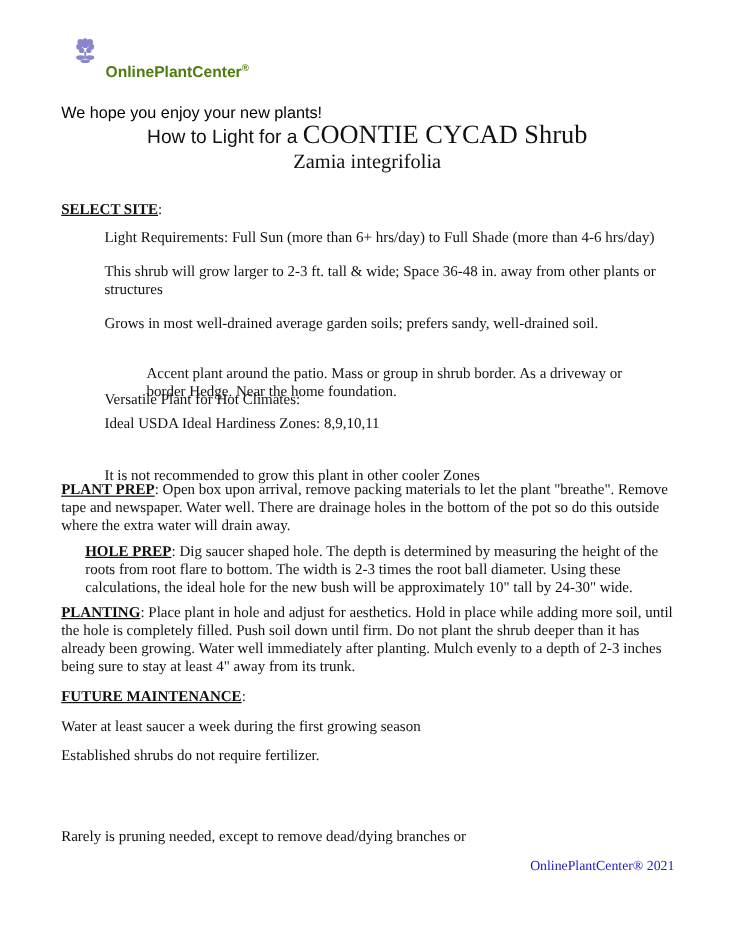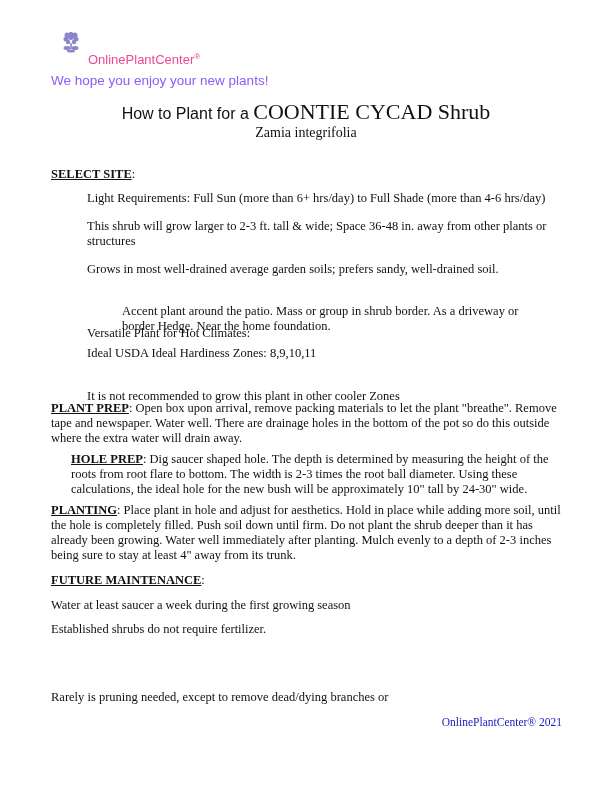--- a/index.html
+++ b/index.html
@@ -1,25 +1,25 @@
 <!DOCTYPE html>
 <html><head>
 <meta charset="utf-8">
 <style>
   html, body { margin: 0; padding: 0; background: #ffffff; }
   body { width: 612px; height: 792px; position: relative; overflow: hidden; color: #111; }
   .sans { font-family: "Liberation Sans", "DejaVu Sans", sans-serif; }
   .abs { position: absolute; white-space: nowrap; }
   .logo-icon { position: absolute; left: 61px; top: 31px; width: 20px; height: 22px; }
-  .brand { left: 88px; top: 52px; font-size: 13px; color: #ec4899; }
+  .brand { left: 88px; top: 52px; font-size: 13px; color: #4d7c0f; font-weight: bold; }
   .brand sup { font-size: 8px; }
-  .tagline { left: 51px; top: 73px; font-size: 13.5px; color: #8b5cf6; }
+  .tagline { left: 51px; top: 86px; font-size: 13.5px; color: #000000; }
   .title { left: 0; width: 612px; text-align: center; top: 99px; font-size: 16px; white-space: nowrap; }
   .title .big { font-family: "Liberation Serif", serif; font-size: 22px; }
-  .subtitle { left: 0; width: 612px; text-align: center; top: 125px; font-size: 14px; font-family: "Liberation Serif", serif; }
+  .subtitle { left: 0; width: 612px; text-align: center; top: 125px; font-size: 17px; font-family: "Liberation Serif", serif; }
   .body-text { font-family: "Liberation Serif", serif; font-size: 12.5px; line-height: 15px; }
   .heading { font-weight: bold; text-decoration: underline; }
   .para { position: absolute; white-space: normal; }
   .footer { right: 50px; top: 716px; font-size: 11.5px; color: #1a1ab8; font-family: "Liberation Serif", serif; }
 </style>
 </head>
 <body>
 
 <svg class="logo-icon" viewBox="0 0 20 22">
   <g fill="#8a86cc">
@@ -36,21 +36,21 @@
     <ellipse cx="14" cy="17" rx="3.5" ry="2"></ellipse>
     <ellipse cx="10" cy="20" rx="4" ry="1.5"></ellipse>
   </g>
 </svg>
 <div class="abs sans brand">
   <span>OnlinePlantCenter</span><sup>®</sup>
 </div>
 <div class="abs sans tagline">We hope you enjoy your new plants!</div>
 
 <div class="abs sans title">
-  <span>How to Plant for a </span><span class="big">COONTIE CYCAD Shrub</span>
+  <span>How to Light for a </span><span class="big">COONTIE CYCAD Shrub</span>
 </div>
 <div class="abs subtitle">Zamia integrifolia</div>
 
 <div class="abs body-text" style="left:51px; top:167px;">
   <span class="heading">SELECT SITE</span><span>:</span>
 </div>
 
 <div class="para body-text" style="left:87px; top:191px; width:510px;">Light Requirements: Full Sun (more than 6+ hrs/day) to Full Shade (more than 4-6 hrs/day)</div>
 <div class="para body-text" style="left:87px; top:219px; width:490px;">This shrub will grow larger to 2-3 ft. tall &amp; wide; Space 36-48 in. away from other plants or structures</div>
 <div class="para body-text" style="left:87px; top:262px; width:500px;">Grows in most well-drained average garden soils; prefers sandy, well-drained soil.</div>

